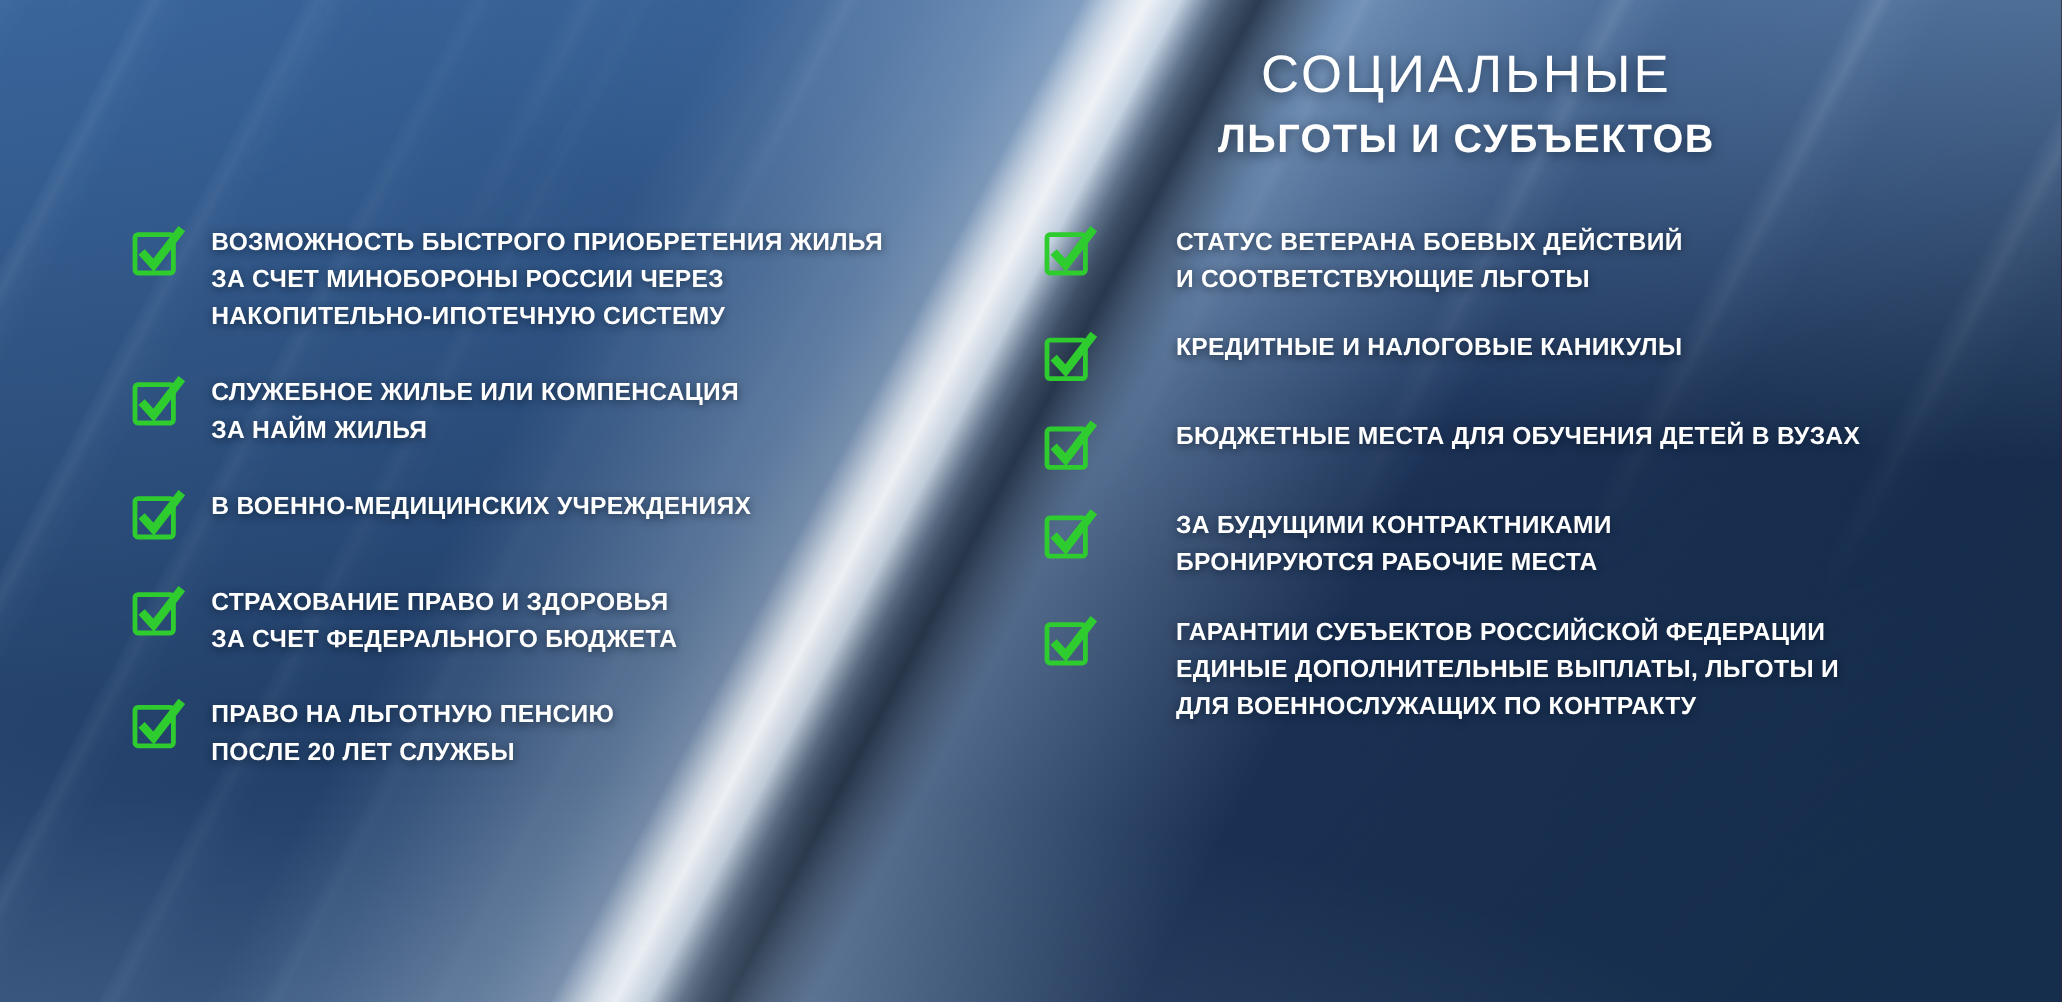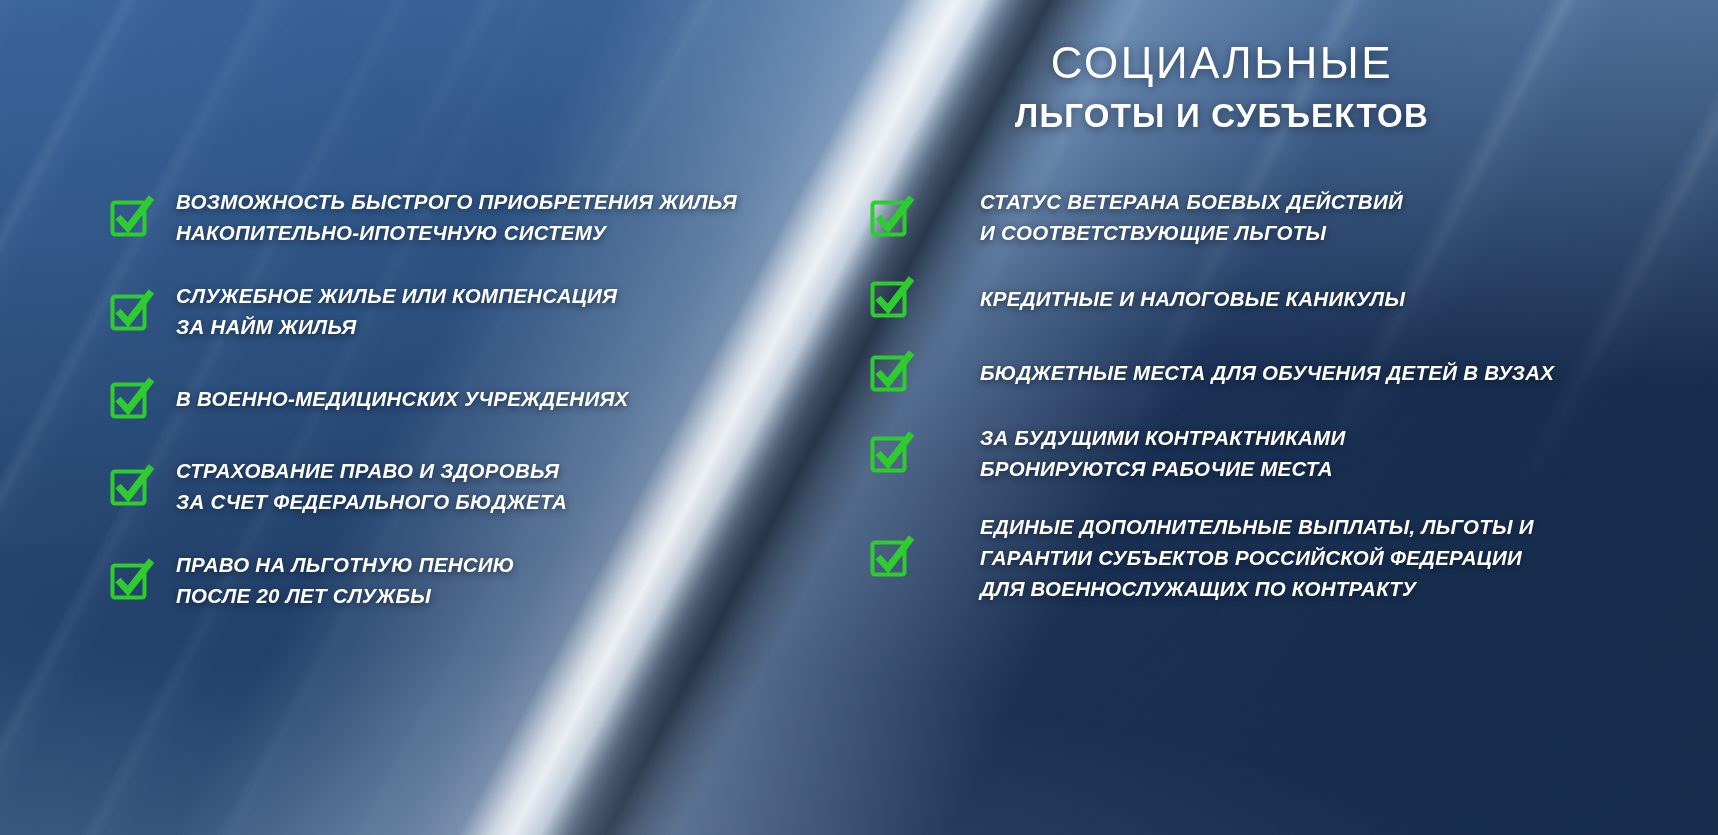--- a/index.html
+++ b/index.html
@@ -140,23 +140,22 @@
 
   .column {
     position: absolute;
     top: 186px;
   }
   .column-left  { left: 108px;  width: 730px; }
   .column-right { left: 868px;  width: 690px; }
 
   .benefit {
     display: flex;
-    align-items: center;
+    align-items: flex-start;
     margin-bottom: 28px;
-    font-style: italic;
   }
   .benefit-check {
     flex: 0 0 auto;
     width: 48px;
     height: 48px;
     margin-right: 20px;
     position: relative;
   }
   .benefit-check svg { display: block; width: 48px; height: 48px; }
 
@@ -198,20 +197,21 @@
     <div class="column column-left" id="col-left">
         <div class="benefit">
     <span class="benefit-check">
       <svg viewBox="0 0 48 48" xmlns="http://www.w3.org/2000/svg" aria-hidden="true">
         <rect x="4.5" y="9.5" width="32" height="32" rx="2.5" ry="2.5" fill="none" stroke="#2fcc2f" stroke-width="4"></rect>
         <path d="M10 24 L20 35 L43.5 4.5" fill="none" stroke="#2fcc2f" stroke-width="7" stroke-linecap="butt" stroke-linejoin="miter"></path>
       </svg>
     </span>
     <div class="benefit-text">
             <span class="benefit-line">ВОЗМОЖНОСТЬ БЫСТРОГО ПРИОБРЕТЕНИЯ ЖИЛЬЯ</span>
+            <span class="benefit-line">ЗА СЧЕТ МИНОБОРОНЫ РОССИИ ЧЕРЕЗ</span>
             <span class="benefit-line">НАКОПИТЕЛЬНО-ИПОТЕЧНУЮ СИСТЕМУ</span>
           </div>
   </div>
         <div class="benefit">
     <span class="benefit-check">
       <svg viewBox="0 0 48 48" xmlns="http://www.w3.org/2000/svg" aria-hidden="true">
         <rect x="4.5" y="9.5" width="32" height="32" rx="2.5" ry="2.5" fill="none" stroke="#2fcc2f" stroke-width="4"></rect>
         <path d="M10 24 L20 35 L43.5 4.5" fill="none" stroke="#2fcc2f" stroke-width="7" stroke-linecap="butt" stroke-linejoin="miter"></path>
       </svg>
     </span>
@@ -304,21 +304,21 @@
           </div>
   </div>
         <div class="benefit">
     <span class="benefit-check">
       <svg viewBox="0 0 48 48" xmlns="http://www.w3.org/2000/svg" aria-hidden="true">
         <rect x="4.5" y="9.5" width="32" height="32" rx="2.5" ry="2.5" fill="none" stroke="#2fcc2f" stroke-width="4"></rect>
         <path d="M10 24 L20 35 L43.5 4.5" fill="none" stroke="#2fcc2f" stroke-width="7" stroke-linecap="butt" stroke-linejoin="miter"></path>
       </svg>
     </span>
     <div class="benefit-text">
+            <span class="benefit-line">ГАРАНТИИ СУБЪЕКТОВ РОССИЙСКОЙ ФЕДЕРАЦИИ</span>
             <span class="benefit-line">ЕДИНЫЕ ДОПОЛНИТЕЛЬНЫЕ ВЫПЛАТЫ, ЛЬГОТЫ И</span>
-            <span class="benefit-line">ГАРАНТИИ СУБЪЕКТОВ РОССИЙСКОЙ ФЕДЕРАЦИИ</span>
             <span class="benefit-line">ДЛЯ ВОЕННОСЛУЖАЩИХ ПО КОНТРАКТУ</span>
           </div>
   </div>
       </div>
 
   </div>
 </div>
 
 </body></html>

